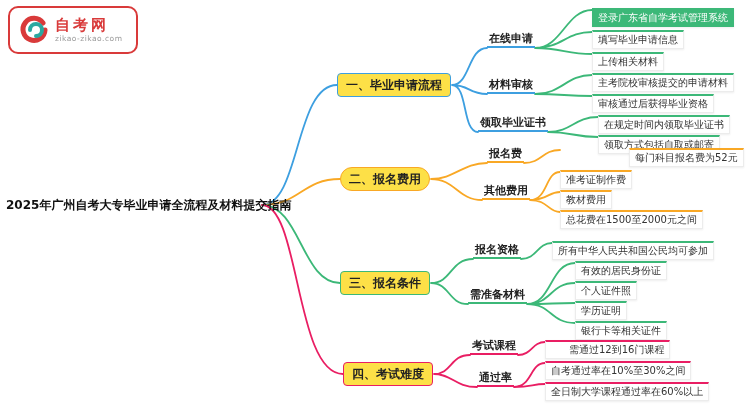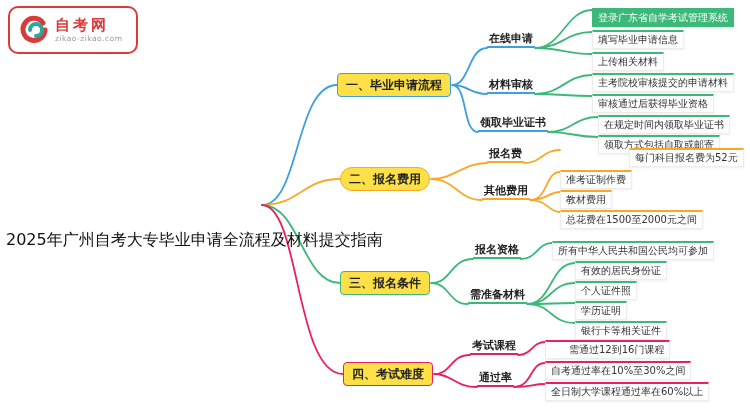--- a/index.html
+++ b/index.html
@@ -8,21 +8,21 @@
   #canvas { position:relative; width:750px; height:410px; background:#ffffff; overflow:hidden; }
   #edges { position:absolute; left:0; top:0; width:750px; height:410px; }
   #edges path { fill:none; stroke-width:1.8; stroke-linecap:round; }
   .e-blue   { stroke:#3d9fe0; }
   .e-green  { stroke:#3cb878; }
   .e-orange { stroke:#f9a825; }
   .e-pink   { stroke:#e91e63; }
 
   .node { position:absolute; white-space:nowrap; color:#222; }
 
-  .root { font-size:16px; font-weight:normal; color:#111; line-height:13px;margin-top:34px; }
+  .root { font-size:12px; font-weight:bold; color:#111; line-height:13px; }
 
   .l1 { font-size:12px; font-weight:600; line-height:14px; padding:4px 8px;
         background:#fde047; border:1.5px solid #999; border-radius:4px; color:#222; }
   .l1.c-blue   { border-color:#3d9fe0; }
   .l1.c-orange { border-color:#f9a825;border-radius:12px; }
   .l1.c-green  { border-color:#3cb878; }
   .l1.c-pink   { border-color:#e91e63; }
 
   .l2 { font-size:11px; font-weight:600; line-height:13px; padding:0 2px 1px;
         border-bottom:2px solid #999; color:#222; }

